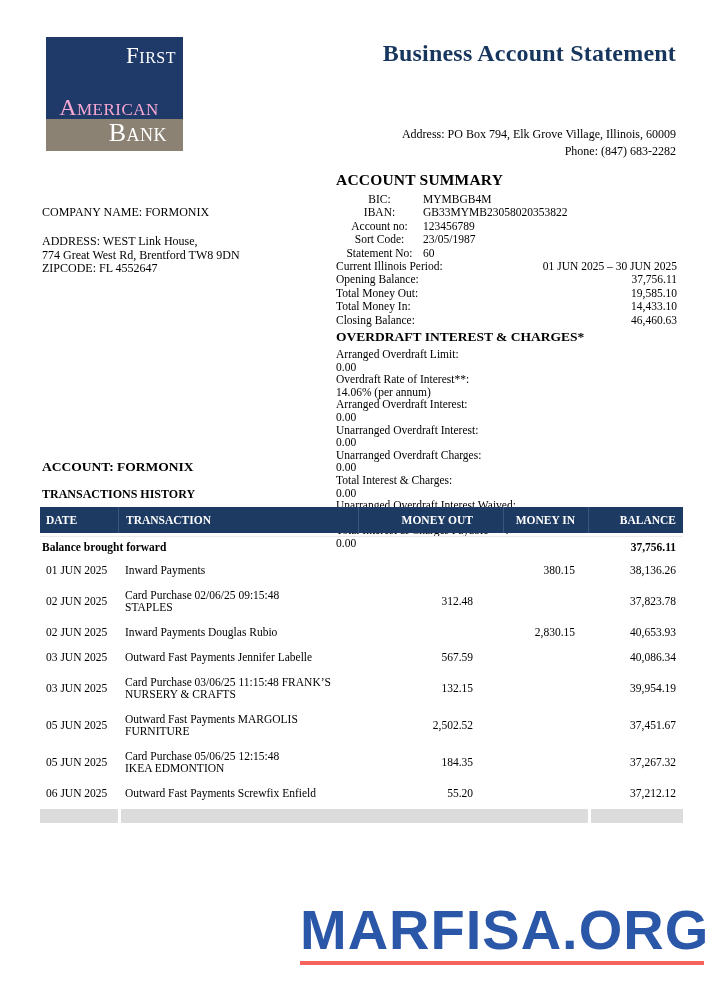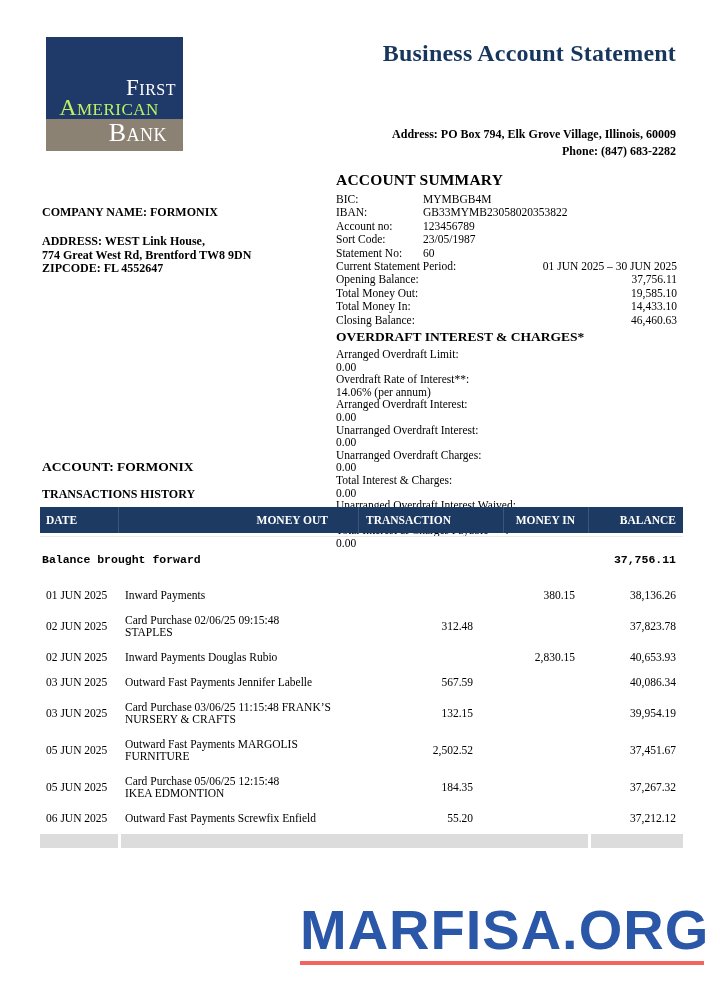--- a/index.html
+++ b/index.html
@@ -4,61 +4,61 @@
 <style>
   html,body{margin:0;padding:0;background:#fff;}
   .page{position:relative;width:720px;height:1000px;background:#fff;overflow:hidden;
         font-family:"Liberation Serif","DejaVu Serif",serif;color:#000;}
 
   
   .bank-logo{position:absolute;left:46px;top:37px;width:137px;height:142px;}
   .logo-navy{height:81px;background:var(--logo_navy,#1f3a68);display:flex;flex-direction:column;
              justify-content:flex-end;align-items:flex-end;padding:0 7px 1px 0;}
   .logo-first{color:#fff;font-variant:small-caps;font-size:23px;line-height:19px;letter-spacing:.5px;}
-  .logo-american{color:#bef264;font-variant:small-caps;font-size:24px;line-height:21px;letter-spacing:.5px;
-                 align-self:center;margin-left:-4px;}
+  .logo-american{color:#f9a8d4;font-variant:small-caps;font-size:24px;line-height:21px;letter-spacing:.5px;
+                 align-self:center;margin-left:-4px;margin-top:32px;}
   .logo-gray{height:32px;background:var(--logo_gray,#8b8274);text-align:right;padding-right:16px;}
   .logo-bank{color:#fff;font-variant:small-caps;font-size:26px;line-height:28px;letter-spacing:.5px;}
 
   
   .doc-title{position:absolute;top:40px;right:44px;margin:0;font-size:24px;font-weight:bold;
              color:var(--navy,#17365d);letter-spacing:.2px;}
-  .contact{position:absolute;top:126px;right:44px;text-align:right;font-weight:bold;
+  .contact{position:absolute;top:126px;right:44px;text-align:right;font-weight:normal;
            font-size:12px;line-height:16.5px;}
 
   
-  .company{position:absolute;left:42px;top:206px;font-weight:bold;font-size:12px;line-height:13.4px;}
+  .company{position:absolute;left:42px;top:206px;font-weight:normal;font-size:12px;line-height:13.4px;}
   .company .addr{margin-top:16px;}
 
   
   .summary{position:absolute;left:336px;top:171px;width:341px;}
   .summary h2{margin:0 0 4px 0;font-size:15.5px;letter-spacing:.2px;}
   .srow{display:flex;font-size:11.5px;line-height:13.4px;}
-  .srow .slbl{flex:0 0 87px;}
+  .srow .slbl{flex:0 0 87px;text-align:center;}
   .srow.between{justify-content:space-between;}
   .overdraft{position:absolute;left:336px;top:329px;width:341px;}
   .overdraft h3{margin:0 0 3px 0;font-size:13.5px;}
   .overdraft .srow{line-height:12.6px;flex-direction:column;}
 
   
   .account-line{position:absolute;left:42px;top:459px;font-size:13.5px;font-weight:bold;text-align:right;}
   .txh{position:absolute;left:42px;top:487px;font-size:12px;font-weight:bold;}
   .table{position:absolute;left:40px;top:507px;width:643px;font-size:11.5px;}
   .thead{display:grid;grid-template-columns:78px 240px 145px 85px 95px;height:26px;
          background:var(--navy_bar,#1d3a63);color:#fff;font-weight:bold;font-family:Liberation Serif, serif;}
   .thead .c{display:flex;align-items:center;}
   .thead .c + .c{border-left:1.5px solid #3a567d;}
   .c.date{padding-left:6px;}
   .c.desc{padding-left:7px;white-space:pre-line;}
   .c.out{justify-content:flex-end;text-align:right;padding-right:30px;}
   .c.in{justify-content:flex-end;text-align:right;padding-right:13px;}
   .c.bal{justify-content:flex-end;text-align:right;padding-right:7px;}
   .trow{display:grid;grid-template-columns:78px 240px 145px 85px 95px;align-items:center;
         padding:6.5px 0;}
-  .trow.opening{font-weight:bold;margin-top:3px;border-top:1px solid #ebebeb;padding:16px 0;font-family:Liberation Mono, monospace;}
+  .trow.opening{font-weight:bold;margin-top:3px;border-top:1px solid #ebebeb;padding:4px 0;}
   .trow.opening .span{grid-column:1 / 3;padding-left:2px;}
   .tfoot{display:grid;grid-template-columns:78px 240px 145px 85px 95px;height:14px;margin-top:4px;}
   .tfoot .fcell{background:#dcdcdc;}
   .tfoot .fcell.g{border-left:3px solid #fff;}
 
   
   .brand{position:absolute;left:300px;top:901px;width:404px;}
   .brand-text{font-family:"Liberation Sans","DejaVu Sans",sans-serif;font-weight:bold;font-size:56px;
               line-height:58px;color:var(--brand_blue,#2b57a8);letter-spacing:1px;}
   .brand-underline{height:4px;background:var(--brand_red,#f4635e);margin-top:2px;}
@@ -113,21 +113,21 @@
           <div class="slbl">Sort Code:</div>
           <div class="sval">23/05/1987</div>
         </div>
         <div class="srow">
           <div class="slbl">Statement No:</div>
           <div class="sval">60</div>
         </div>
       </div>
     <div>
         <div class="srow between">
-          <div class="slbl2">Current Statement Period:</div>
+          <div class="slbl2">Current Illinois Period:</div>
           <div class="sval2">01 JUN 2025 – 30 JUN 2025</div>
         </div>
         <div class="srow between">
           <div class="slbl2">Opening Balance:</div>
           <div class="sval2">37,756.11</div>
         </div>
         <div class="srow between">
           <div class="slbl2">Total Money Out:</div>
           <div class="sval2">19,585.10</div>
         </div>
@@ -179,22 +179,22 @@
         </div>
       </div>
   </div>
 
   <div class="account-line">ACCOUNT: FORMONIX</div>
   <div class="txh">TRANSACTIONS HISTORY</div>
 
   <div class="table">
     <div class="thead">
       <div class="c date">DATE</div>
+      <div class="c desc">TRANSACTION</div>
       <div class="c out">MONEY OUT</div>
-      <div class="c desc">TRANSACTION</div>
       <div class="c in">MONEY IN</div>
       <div class="c bal">BALANCE</div>
     </div>
     <div class="trow opening">
       <div class="c span">Balance brought forward</div>
       <div class="c out"></div>
       <div class="c in"></div>
       <div class="c bal">37,756.11</div>
     </div>
     <div>

